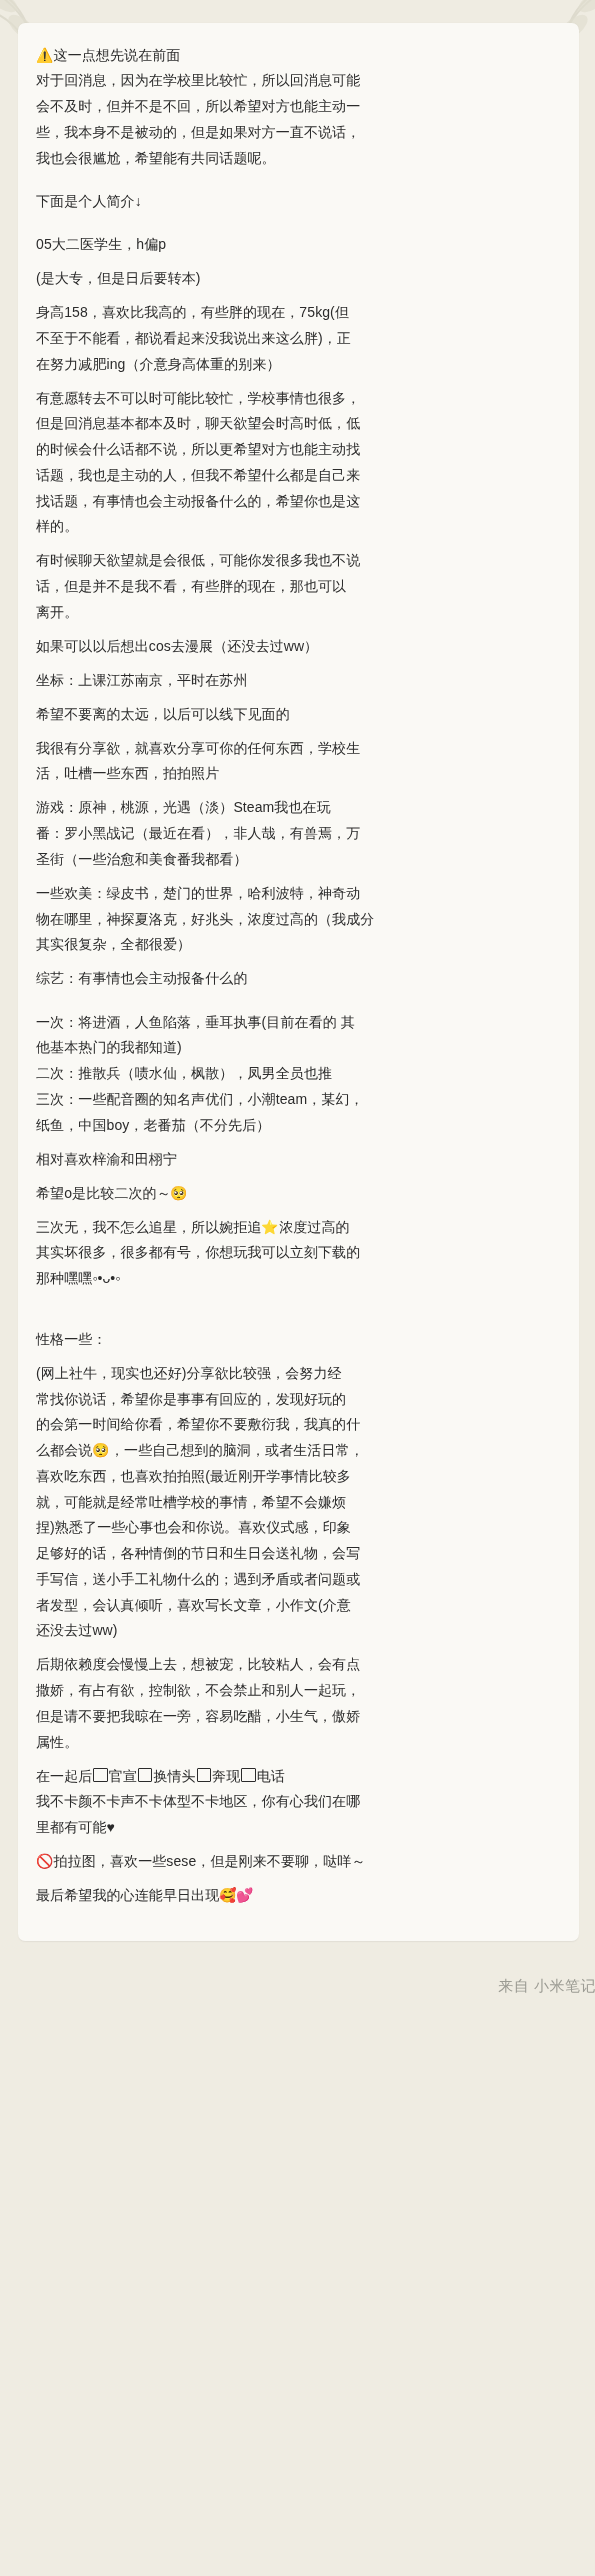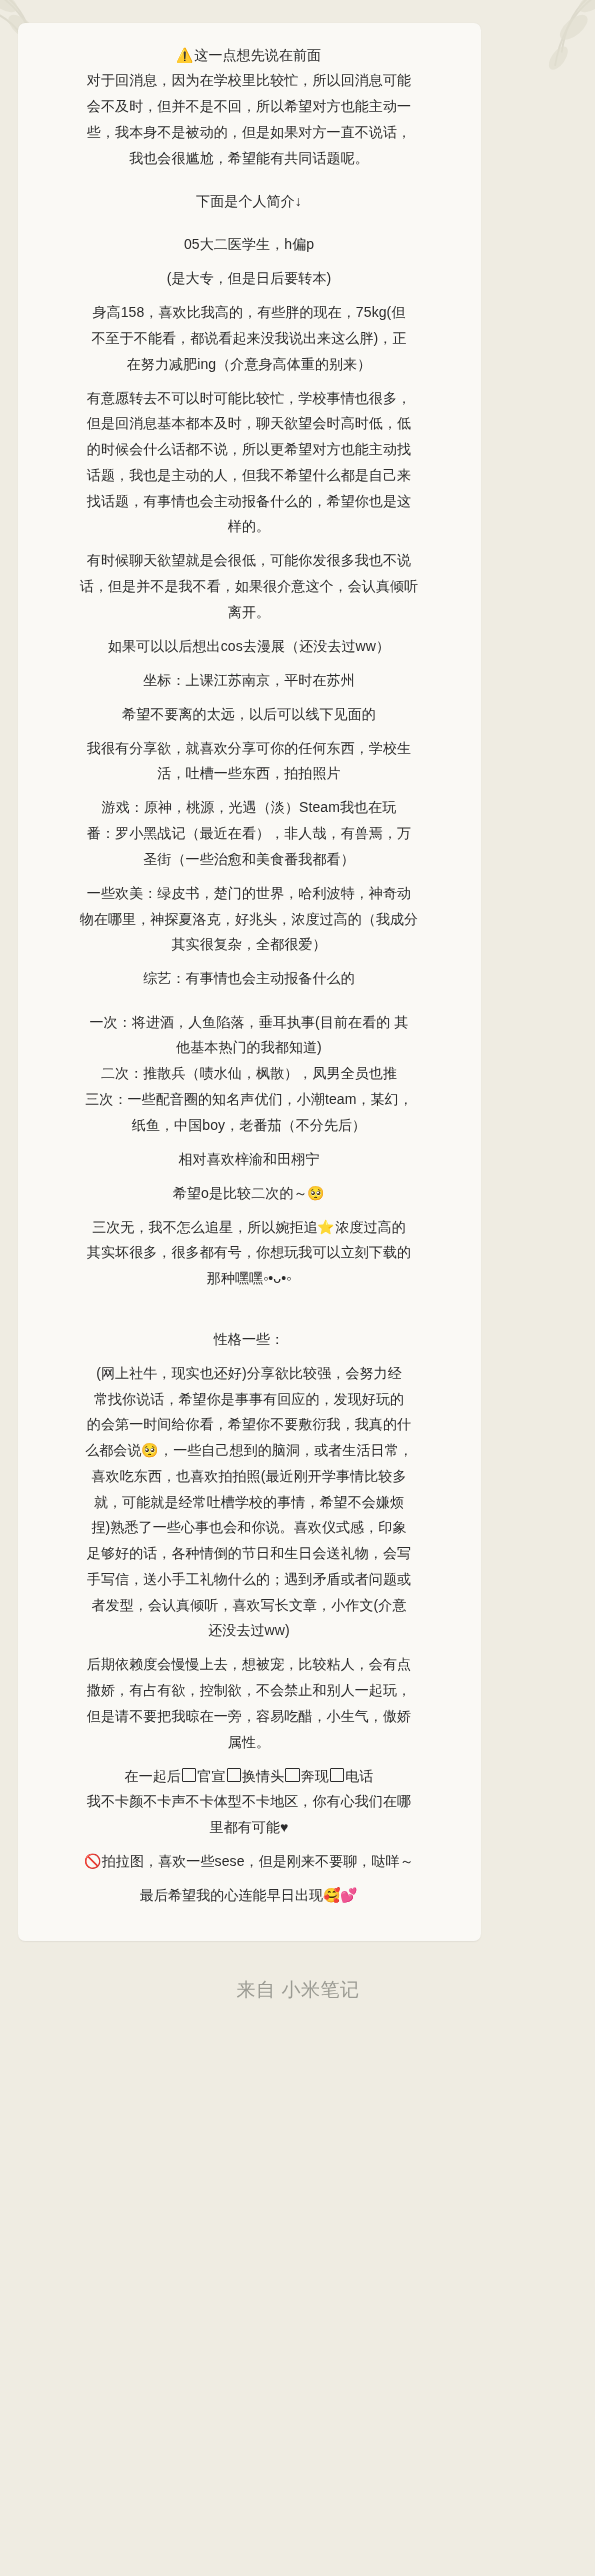--- a/index.html
+++ b/index.html
@@ -30,22 +30,21 @@
   .leaf-tr { top: -20.6px; right: -26px; transform: scaleX(-1); }
 
   .card {
     position: relative;
     margin: 23px 17.5px 0 17.5px;
     background: #faf9f5;
     border-radius: 7.2px;
     box-shadow: 0 0.5px 1.5px rgba(0,0,0,0.06);
     padding: 20.6px 18.5px 31px 18.5px;
     box-sizing: border-box;
-    width: 463px;
-    text-align: center;
+    width: 561px;
   }
   .content {
     font-size: 14px;
     line-height: 1.62;
     color: #2b2b2b;
     letter-spacing: 0.1px;
     word-break: break-word;
   }
   .content p {
     margin: 0 0 3.1px 0;
@@ -60,23 +59,23 @@
     display: inline-block;
     width: 12.4px;
     height: 12.4px;
     border: 1px solid #2b2b2b;
     vertical-align: -1.5px;
     margin: 0 1px;
     border-radius: 1px;
   }
   .footer {
     margin: 36px 0 24px 0;
-    text-align: center;
+    text-align: right;
     color: #9b9b93;
-    font-size: 19px;
+    font-size: 15px;
     letter-spacing: 0.5px;
   }
 </style>
 </head>
 <body>
 
 <div class="page">
 
   <svg class="leaf-tl" viewBox="0 0 200 200">
     <g fill="none" stroke="#c9c6b4" stroke-width="3">
@@ -123,21 +122,21 @@
         <p>在努力减肥ing（介意身高体重的别来）</p>
         <div class="gap-sm"></div>
         <p>有意愿转去不可以时可能比较忙，学校事情也很多，</p>
         <p>但是回消息基本都本及时，聊天欲望会时高时低，低</p>
         <p>的时候会什么话都不说，所以更希望对方也能主动找</p>
         <p>话题，我也是主动的人，但我不希望什么都是自己来</p>
         <p>找话题，有事情也会主动报备什么的，希望你也是这</p>
         <p>样的。</p>
         <div class="gap-sm"></div>
         <p>有时候聊天欲望就是会很低，可能你发很多我也不说</p>
-        <p>话，但是并不是我不看，如果很介意这个，会认真倾听</p>
+        <p>话，但是并不是我不看，有些胖的现在，那也可以</p>
         <p>离开。</p>
         <div class="gap-sm"></div>
         <p>如果可以以后想出cos去漫展（还没去过ww）</p>
         <div class="gap-sm"></div>
         <p>坐标：上课江苏南京，平时在苏州</p>
         <div class="gap-sm"></div>
         <p>希望不要离的太远，以后可以线下见面的</p>
         <div class="gap-sm"></div>
         <p>我很有分享欲，就喜欢分享可你的任何东西，学校生</p>
         <p>活，吐槽一些东西，拍拍照片</p>

